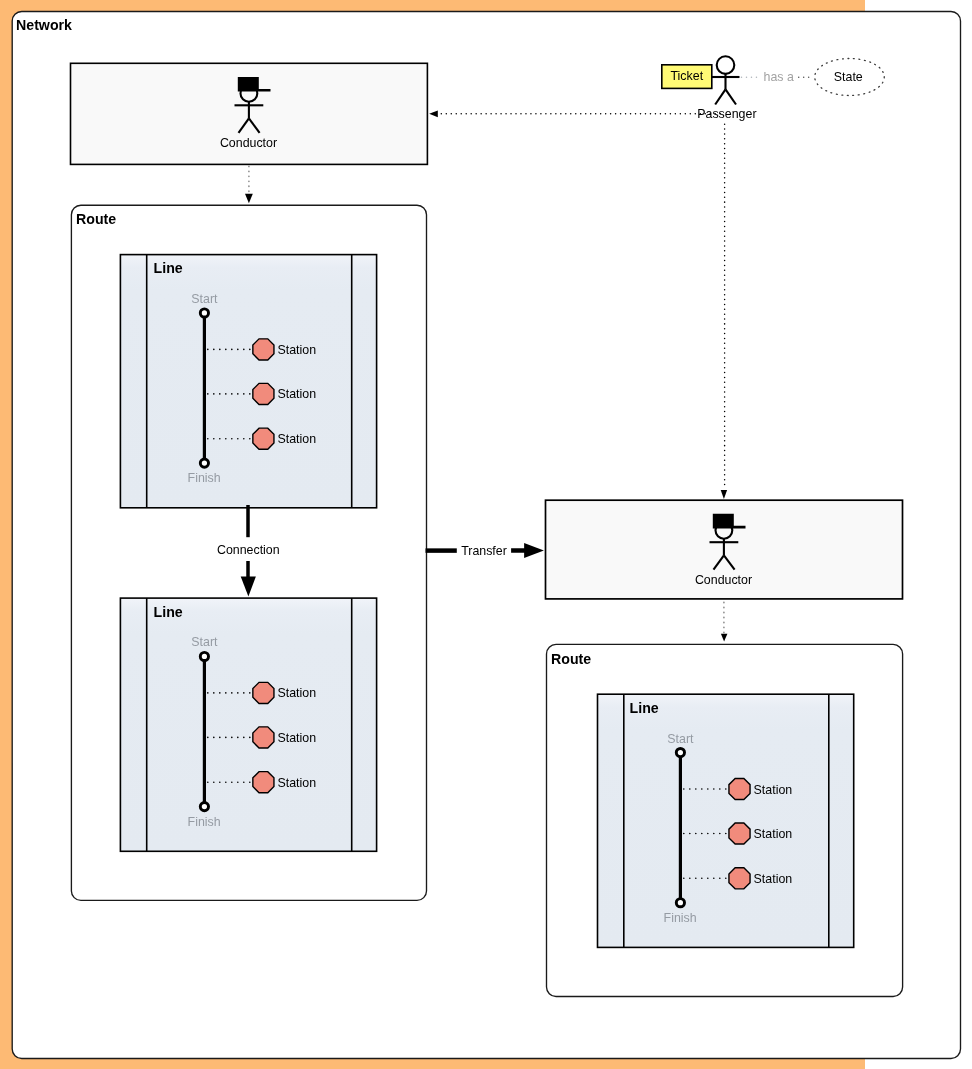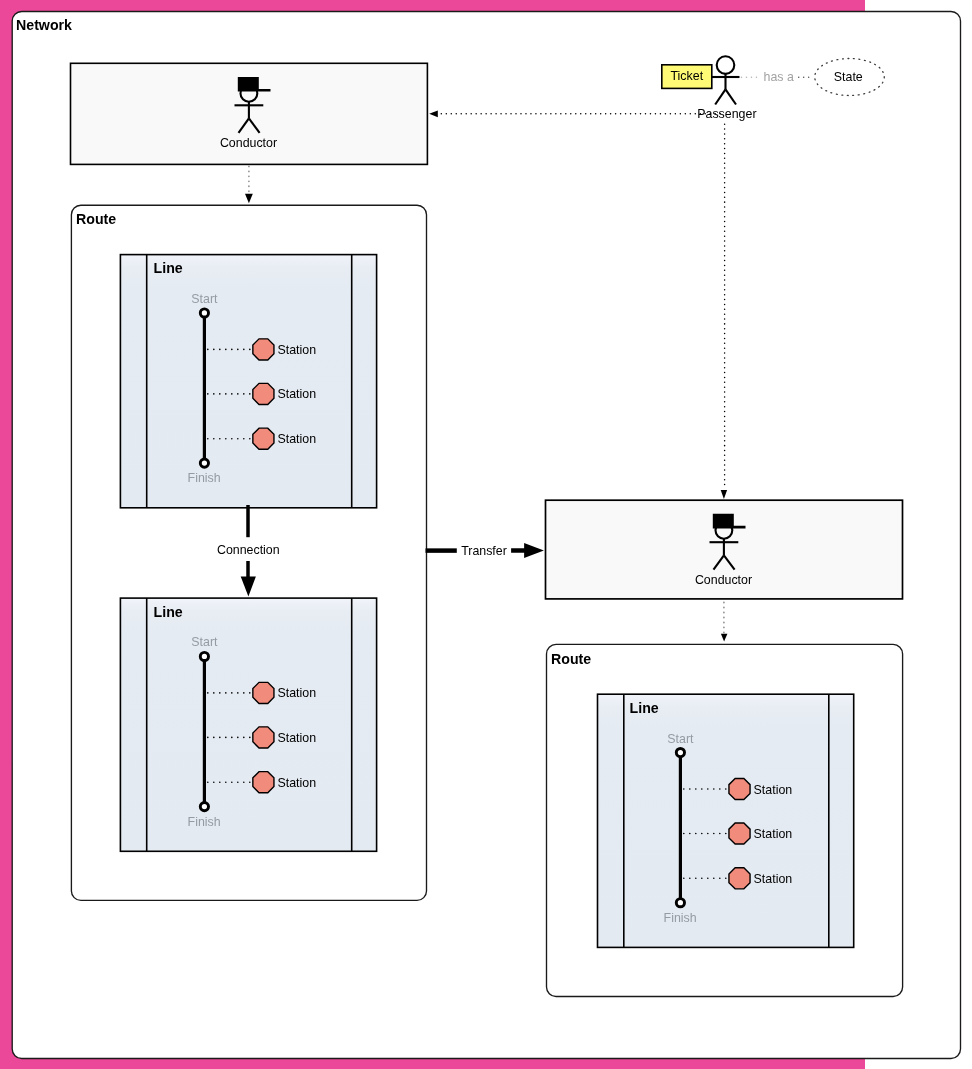--- a/index.html
+++ b/index.html
@@ -1,19 +1,19 @@
 <!DOCTYPE html>
 <html><head>
 <meta charset="utf-8">
 <title>Network Diagram</title>
 <style>
   html,body{margin:0;padding:0;background:#ffffff;}
   body{width:972px;height:1069px;overflow:hidden;
        font-family:"Liberation Sans",sans-serif;}
-  #canvas{position:relative;width:865px;height:1069px;background:#ec4899;}
+  #canvas{position:relative;width:865px;height:1069px;background:#fdba74;}
   svg{display:block;position:absolute;top:0;left:0;}
   text{font-family:"Liberation Sans",sans-serif;}
   .container-title{font-size:14.2px;font-weight:bold;fill:#000000;}
   .node-label{font-size:12.4px;fill:#000000;}
   .muted-label{font-size:12.4px;fill:#959ba3;}
   .edge-label{font-size:12.4px;fill:#000000;}
   .edge-label-muted{font-size:12.4px;fill:#a3a3a3;}
 </style>
 </head>
 <body>

